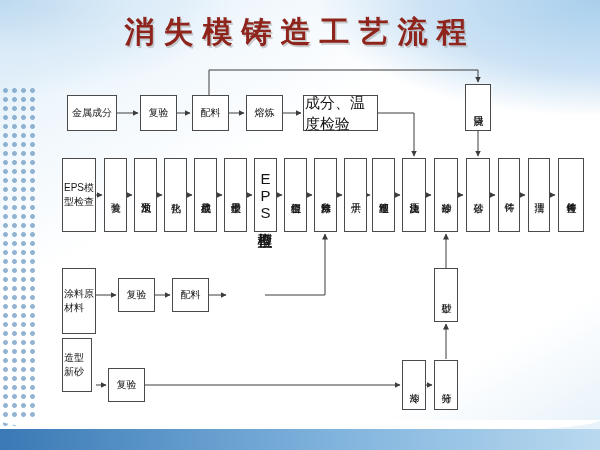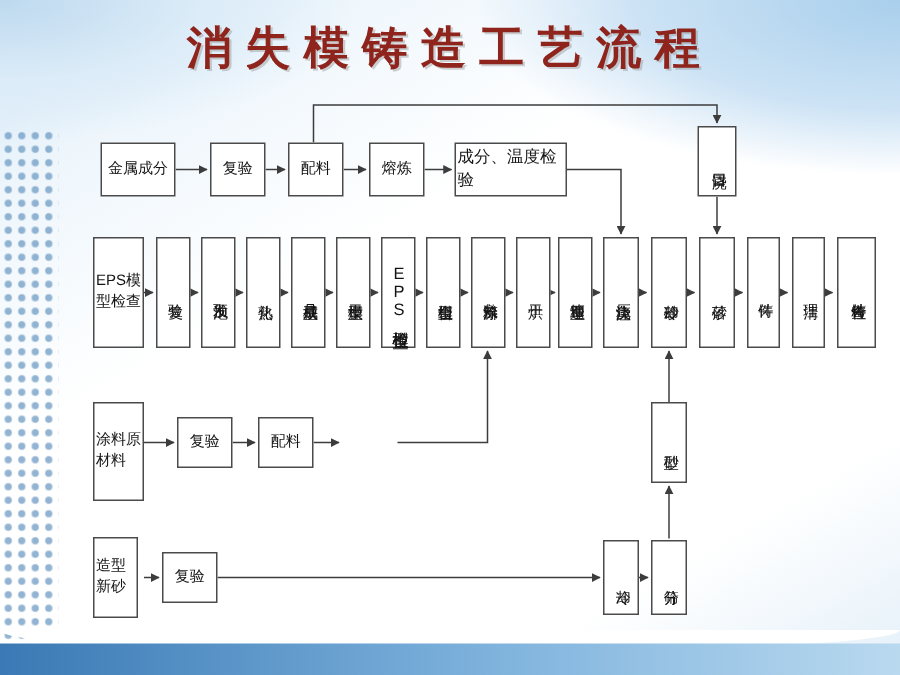--- a/index.html
+++ b/index.html
@@ -20,21 +20,21 @@
               border-radius:0 0 55% 45% / 0 0 100% 100%;}
   
   .title{position:absolute;top:12px;left:0;width:100%;text-align:center;z-index:3;
          font-family:Liberation Sans, sans-serif;font-weight:bold;font-size:30px;
          letter-spacing:9px;color:#8e241b;text-shadow:1.5px 1.5px 0 rgba(150,150,150,0.45);}
   
   .box{position:absolute;box-sizing:border-box;border:1px solid #4a4a4a;background:#fff;
        display:flex;align-items:center;justify-content:center;text-align:left;
        font-size:10px;line-height:1.4;color:#141414;z-index:2;padding:1px;}
   .v{writing-mode:vertical-rl;text-orientation:upright;line-height:1;}
-  .f9{font-size:11px;}
+  .f9{font-size:15px;}
   
   .wires{position:absolute;left:0;top:0;z-index:1;}
   .wires line,.wires polyline{stroke:#3c3c3c;stroke-width:1;fill:none;marker-end:url(#arr);}
 </style>
 </head>
 <body>
 
 <div class="stage">
 
   <div class="arc-tl"></div>
@@ -118,18 +118,18 @@
   <div class="box v" style="left:466px;top:158px;width:24px;height:74px">落砂</div>
   <div class="box v" style="left:498px;top:158px;width:22px;height:74px">铸件</div>
   <div class="box v" style="left:528px;top:158px;width:22px;height:74px">清理</div>
   <div class="box v" style="left:558px;top:158px;width:26px;height:74px">铸件检查</div>
 
   <div class="box" style="left:62px;top:268px;width:34px;height:66px">涂料原材料</div>
   <div class="box" style="left:118px;top:278px;width:37px;height:34px">复验</div>
   <div class="box" style="left:172px;top:278px;width:37px;height:34px">配料</div>
   <div class="box v" style="left:434px;top:268px;width:24px;height:54px">型砂</div>
 
-  <div class="box" style="left:62px;top:358px;width:30px;height:54px">造型新砂</div>
+  <div class="box" style="left:62px;top:338px;width:30px;height:54px">造型新砂</div>
   <div class="box" style="left:108px;top:368px;width:37px;height:34px">复验</div>
   <div class="box v" style="left:402px;top:360px;width:24px;height:50px">冷却</div>
   <div class="box v" style="left:434px;top:360px;width:24px;height:50px">筛分</div>
 
 </div>
 
 </body></html>

